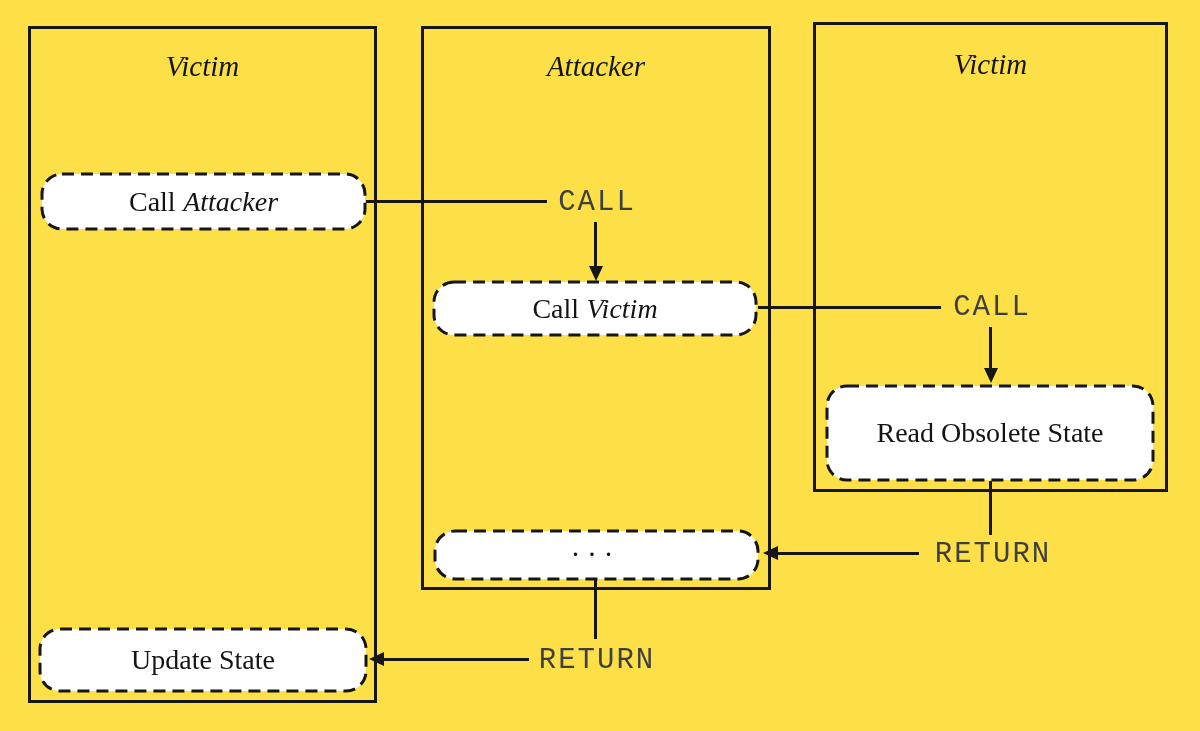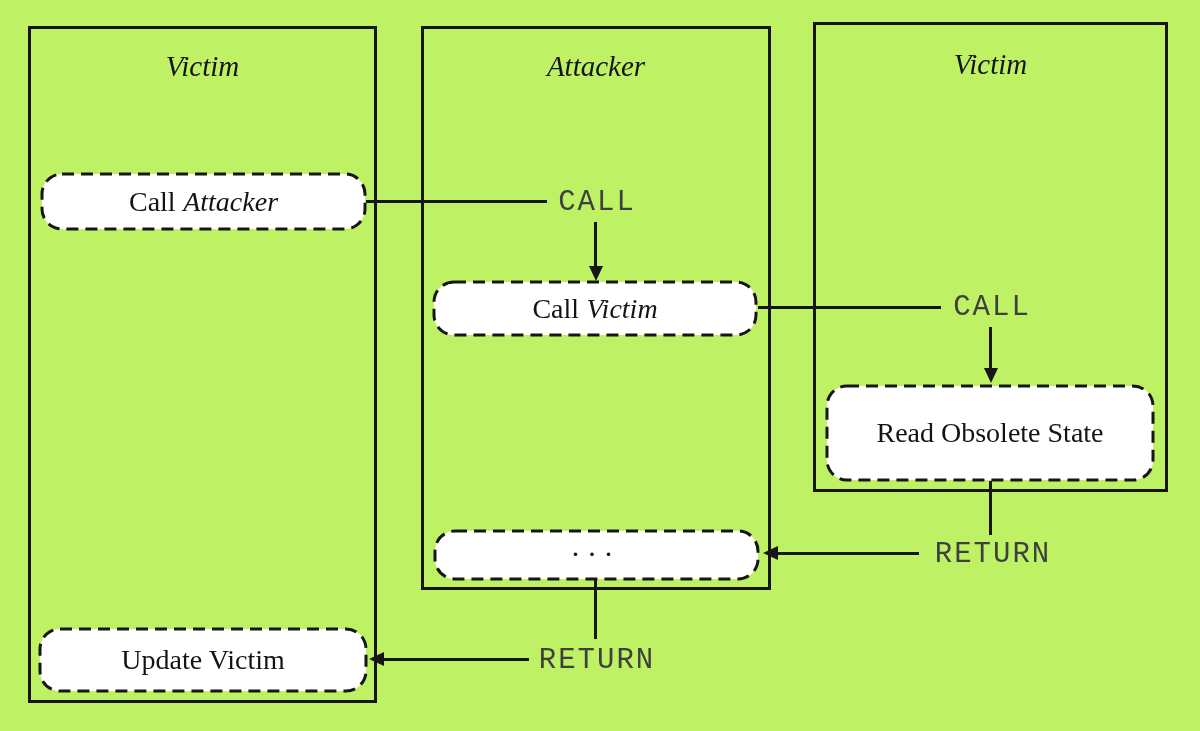--- a/index.html
+++ b/index.html
@@ -1,20 +1,20 @@
 <!DOCTYPE html>
 <html><head>
 <meta charset="utf-8">
 <style>
   html, body { margin: 0; padding: 0; background: #ffffff; }
   .stage {
     position: relative;
     width: 1200px;
     height: 731px;
-    background: #bef264;
+    background: #fde047;
     font-family: "Liberation Serif", serif;
     color: #141414;
     overflow: hidden;
   }
   .col-box {
     position: absolute;
     border: 3px solid #161616;
     background: transparent;
     box-sizing: border-box;
   }
@@ -162,17 +162,17 @@
     <div class="dnode-label">
       <span class="dots-label">...</span>
     </div>
   </div>
 
   <div class="dnode" style="left:38px; top:627px; width:330px; height:66px;">
     <svg width="330" height="66" viewBox="0 0 330 66">
       <rect x="2" y="2" width="326" height="62" rx="20" fill="#ffffff" stroke="#161616" stroke-width="3" stroke-dasharray="12 7"></rect>
     </svg>
     <div class="dnode-label">
-      <span>Update Victim</span>
+      <span>Update State</span>
     </div>
   </div>
 
 </div>
 
 </body></html>

